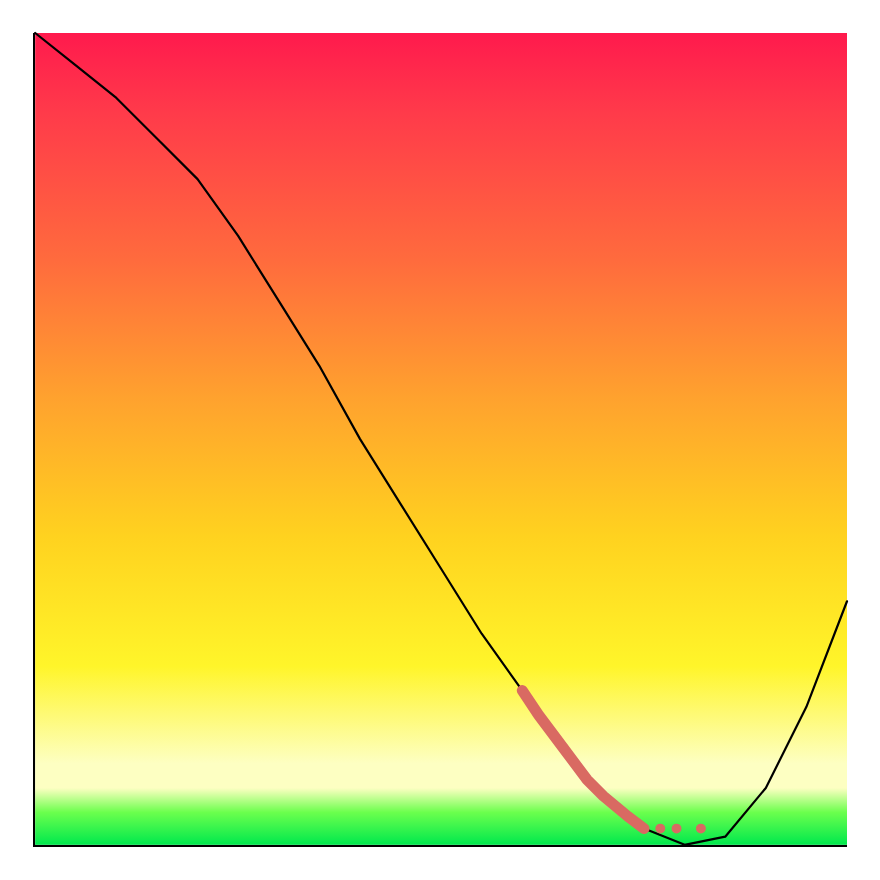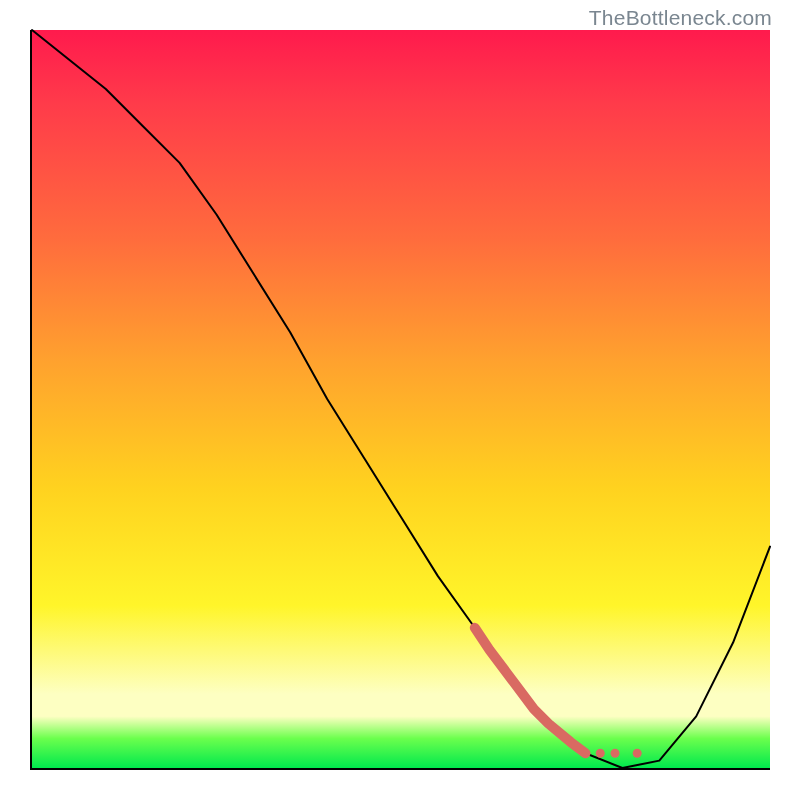--- a/index.html
+++ b/index.html
@@ -57,21 +57,20 @@
     font-size: 21px;
     font-weight: 500;
     letter-spacing: 0.2px;
     user-select: none;
   }
 </style>
 </head>
 <body>
 
 <div class="stage">
-  <div class="watermark">TheBottleneck.com</div>
 
   <div class="plot-area">
     <div class="gradient"></div>
     <svg class="overlay" viewBox="0 0 740 740" preserveAspectRatio="none">
       <g>
           <path d="M0.00 0.00 L37.00 29.60 L74.00 59.20 L111.00 96.20 L148.00 133.20 L185.00 185.00 L222.00 244.20 L259.00 303.40 L296.00 370.00 L333.00 429.20 L370.00 488.40 L407.00 547.60 L444.00 599.40 L481.00 651.20 L518.00 695.60 L555.00 725.20 L592.00 740.00 L629.00 732.60 L666.00 688.20 L703.00 614.20 L740.00 518.00" fill="none" stroke="#000000" stroke-width="2" stroke-linecap="round" stroke-linejoin="round"></path>
           <path d="M444.00 599.40 L458.80 621.60 L481.00 651.20 L503.20 680.80 L518.00 695.60 L540.20 714.10 L555.00 725.20" fill="none" stroke="#d96a62" stroke-width="10" stroke-linecap="round" stroke-linejoin="round"></path>
           <circle cx="569.80" cy="725.20" r="4.5" fill="#d96a62"></circle>
           <circle cx="584.60" cy="725.20" r="4.5" fill="#d96a62"></circle>
           <circle cx="606.80" cy="725.20" r="4.5" fill="#d96a62"></circle>

